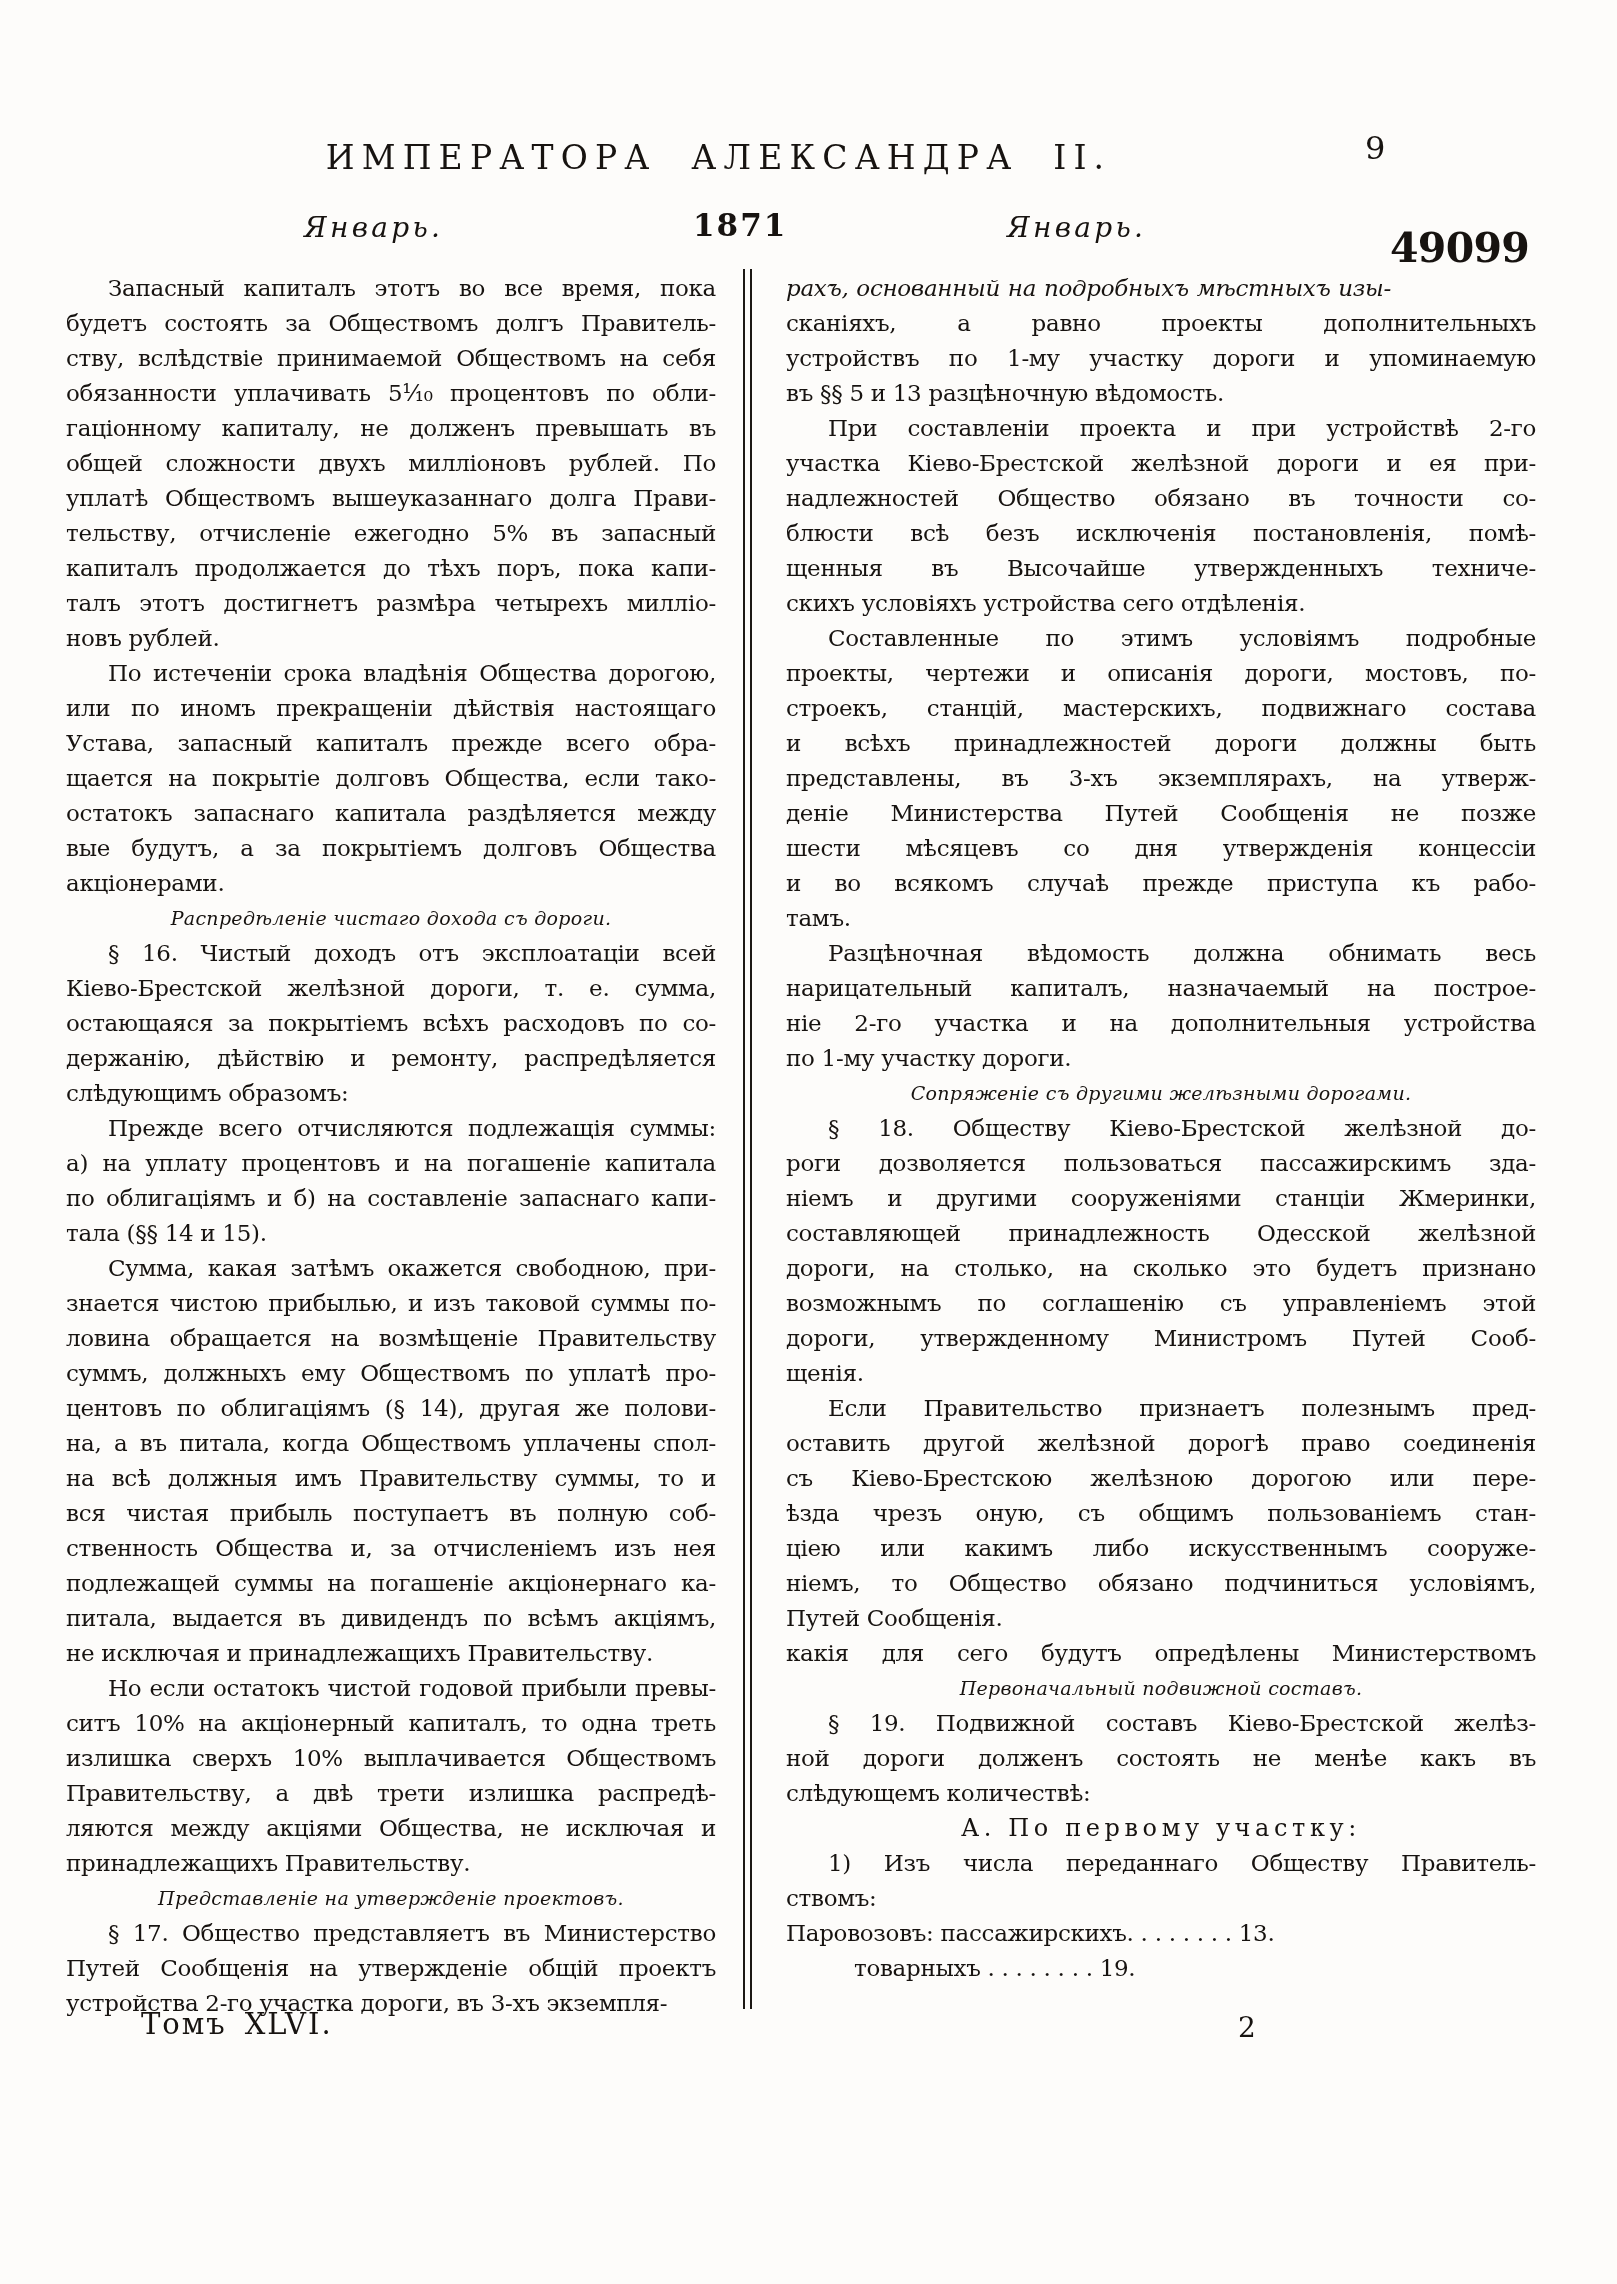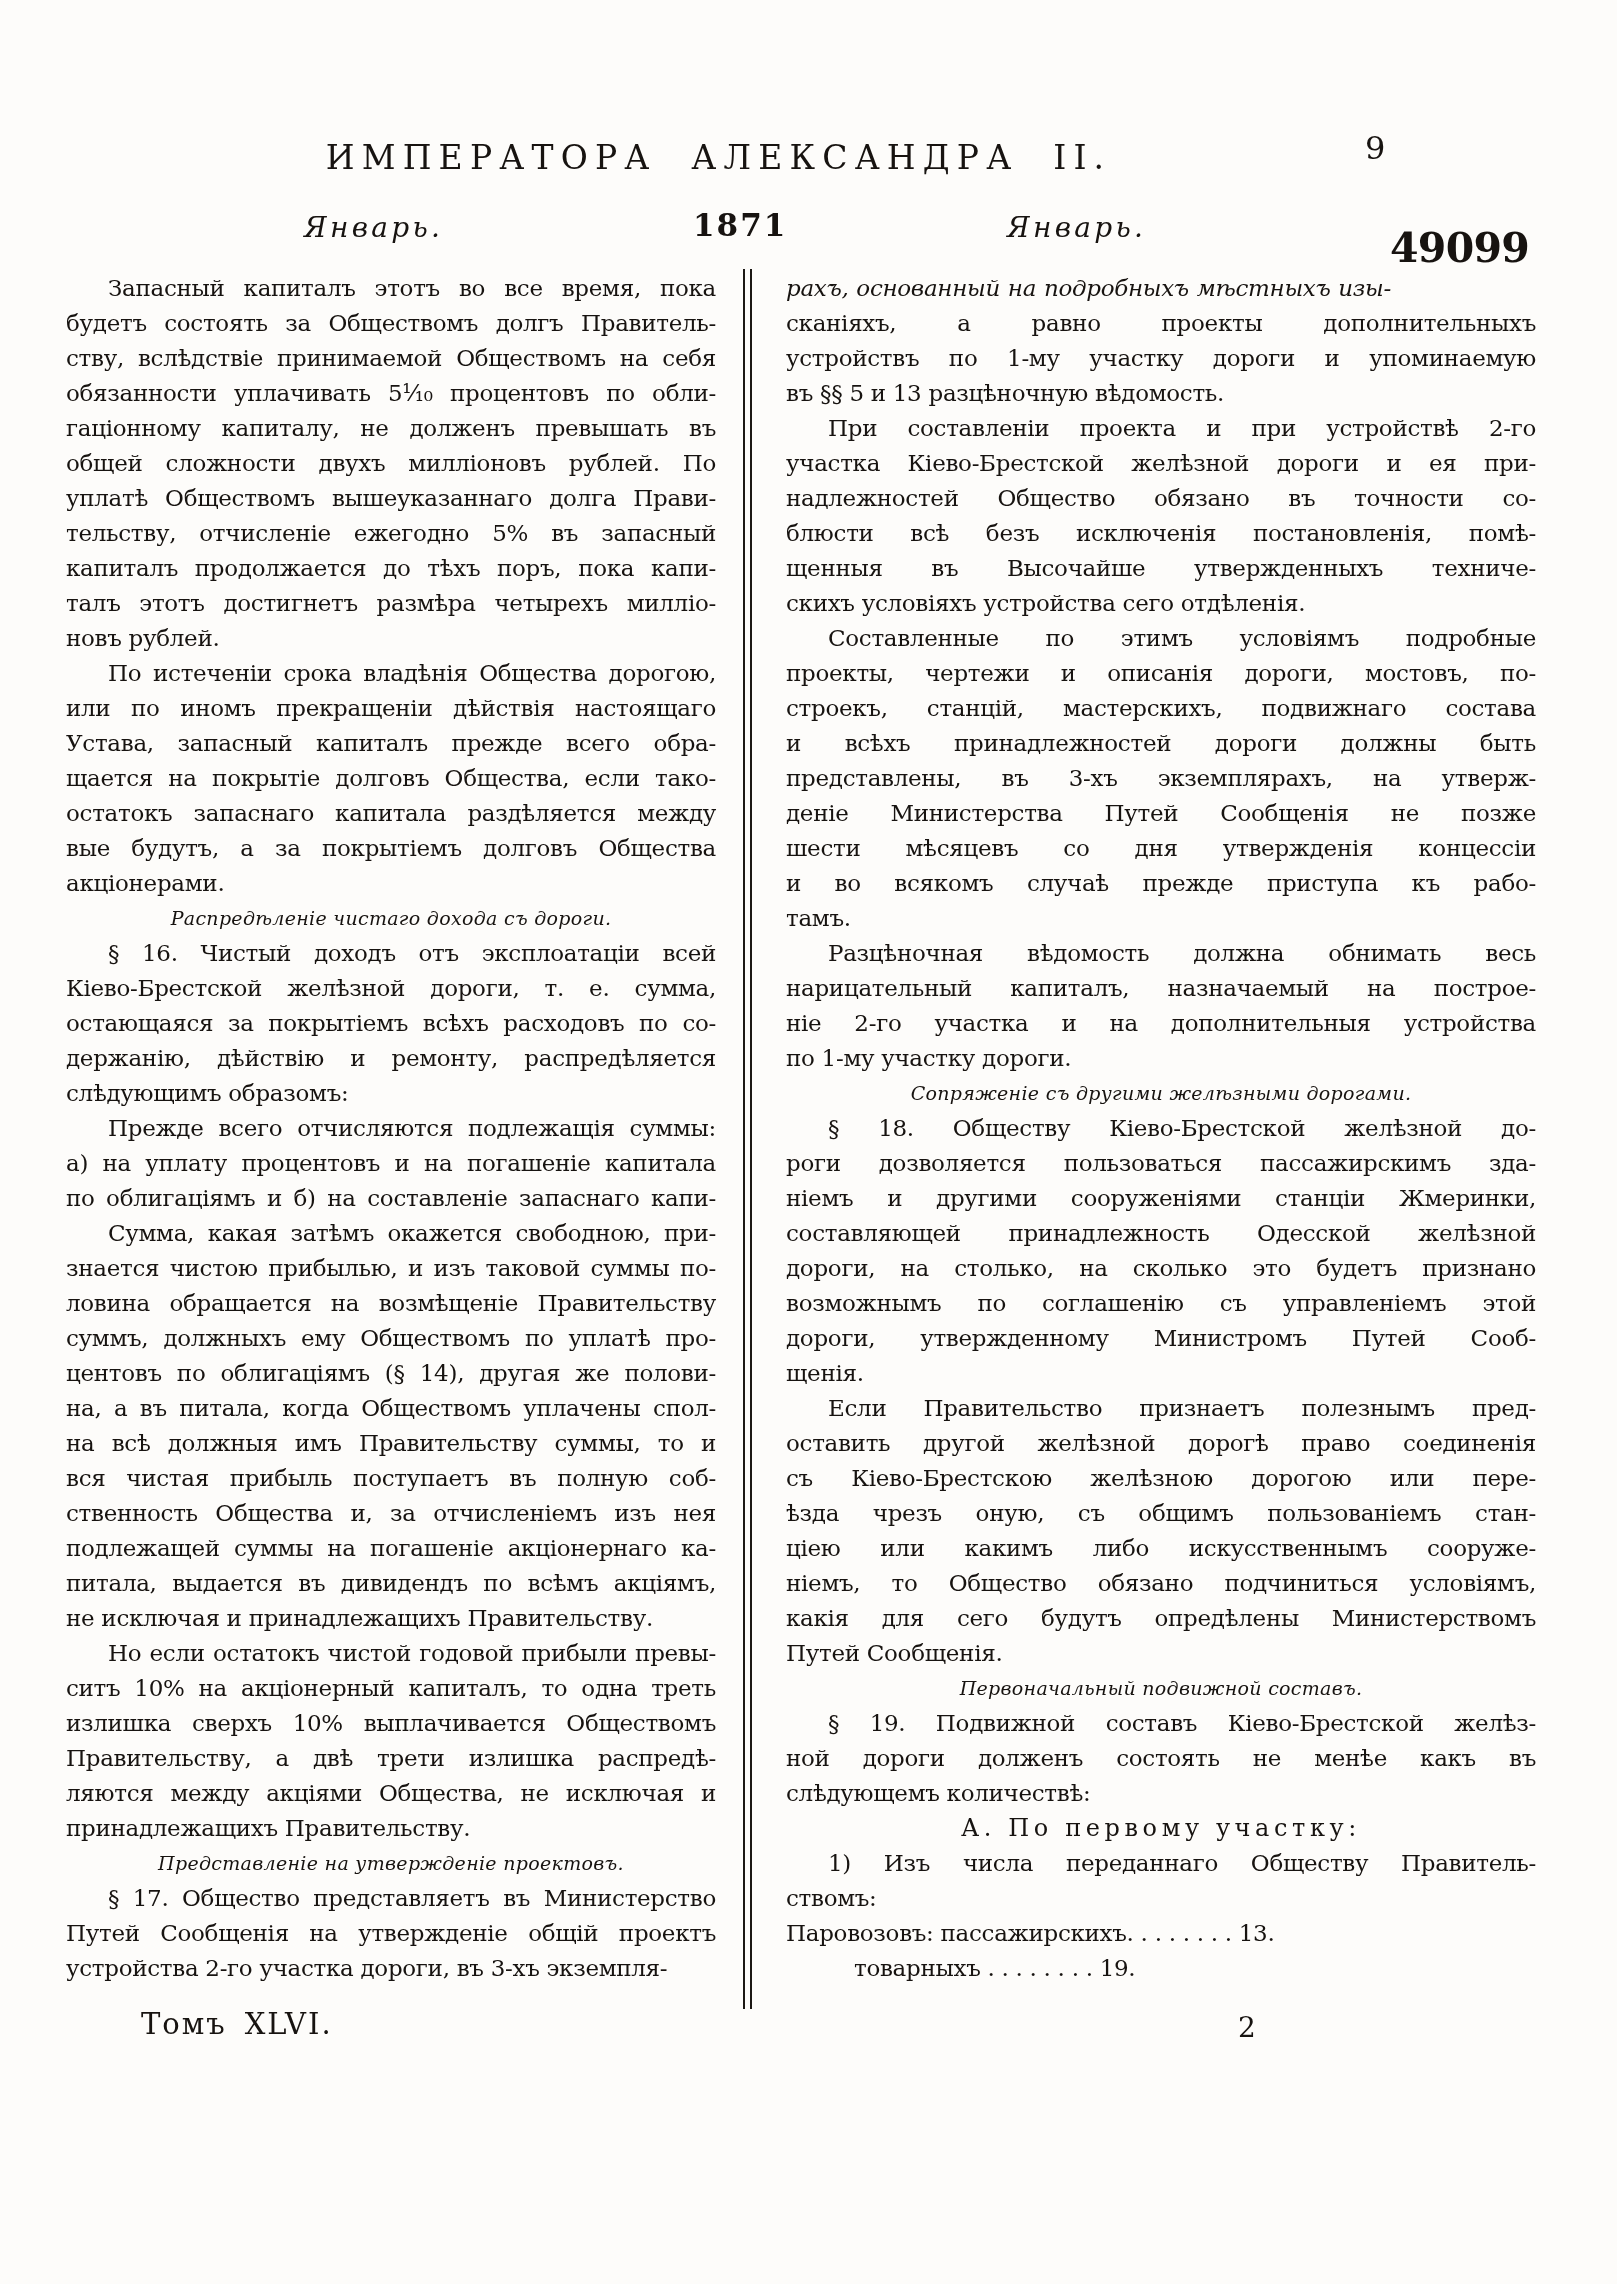--- a/index.html
+++ b/index.html
@@ -129,20 +129,21 @@
         <div class="line first">§ 16. Чистый доходъ отъ эксплоатаціи всей</div>
         <div class="line">Кіево-Брестской желѣзной дороги, т. е. сумма,</div>
         <div class="line">остающаяся за покрытіемъ всѣхъ расходовъ по со-</div>
         <div class="line">держанію, дѣйствію и ремонту, распредѣляется</div>
         <div class="line last">слѣдующимъ образомъ:</div>
       </div>
       <div class="para">
         <div class="line first">Прежде всего отчисляются подлежащія суммы:</div>
         <div class="line">а) на уплату процентовъ и на погашеніе капитала</div>
         <div class="line">по облигаціямъ и б) на составленіе запаснаго капи-</div>
+        <div class="line last">тала (§§ 14 и 15).</div>
       </div>
       <div class="para">
         <div class="line first">Сумма, какая затѣмъ окажется свободною, при-</div>
         <div class="line">знается чистою прибылью, и изъ таковой суммы по-</div>
         <div class="line">ловина обращается на возмѣщеніе Правительству</div>
         <div class="line">суммъ, должныхъ ему Обществомъ по уплатѣ про-</div>
         <div class="line">центовъ по облигаціямъ (§ 14), другая же полови-</div>
         <div class="line">на, а въ питала, когда Обществомъ уплачены спол-</div>
         <div class="line">на всѣ должныя имъ Правительству суммы, то и</div>
         <div class="line">вся чистая прибыль поступаетъ въ полную соб-</div>
@@ -212,22 +213,22 @@
         <div class="line">дороги, утвержденному Министромъ Путей Сооб-</div>
         <div class="line last">щенія.</div>
       </div>
       <div class="para">
         <div class="line first">Если Правительство признаетъ полезнымъ пред-</div>
         <div class="line">оставить другой желѣзной дорогѣ право соединенія</div>
         <div class="line">съ Кіево-Брестскою желѣзною дорогою или пере-</div>
         <div class="line">ѣзда чрезъ оную, съ общимъ пользованіемъ стан-</div>
         <div class="line">ціею или какимъ либо искусственнымъ сооруже-</div>
         <div class="line">ніемъ, то Общество обязано подчиниться условіямъ,</div>
+        <div class="line last">Путей Сообщенія.</div>
         <div class="line">какія для сего будутъ опредѣлены Министерствомъ</div>
-        <div class="line last">Путей Сообщенія.</div>
       </div>
       <div class="heading">Первоначальный подвижной составъ.</div>
       <div class="para">
         <div class="line first">§ 19. Подвижной составъ Кіево-Брестской желѣз-</div>
         <div class="line">ной дороги долженъ состоять не менѣе какъ въ</div>
         <div class="line last">слѣдующемъ количествѣ:</div>
       </div>
       <div class="centered">А. По первому участку:</div>
       <div class="para">
         <div class="line first">1) Изъ числа переданнаго Обществу Правитель-</div>

